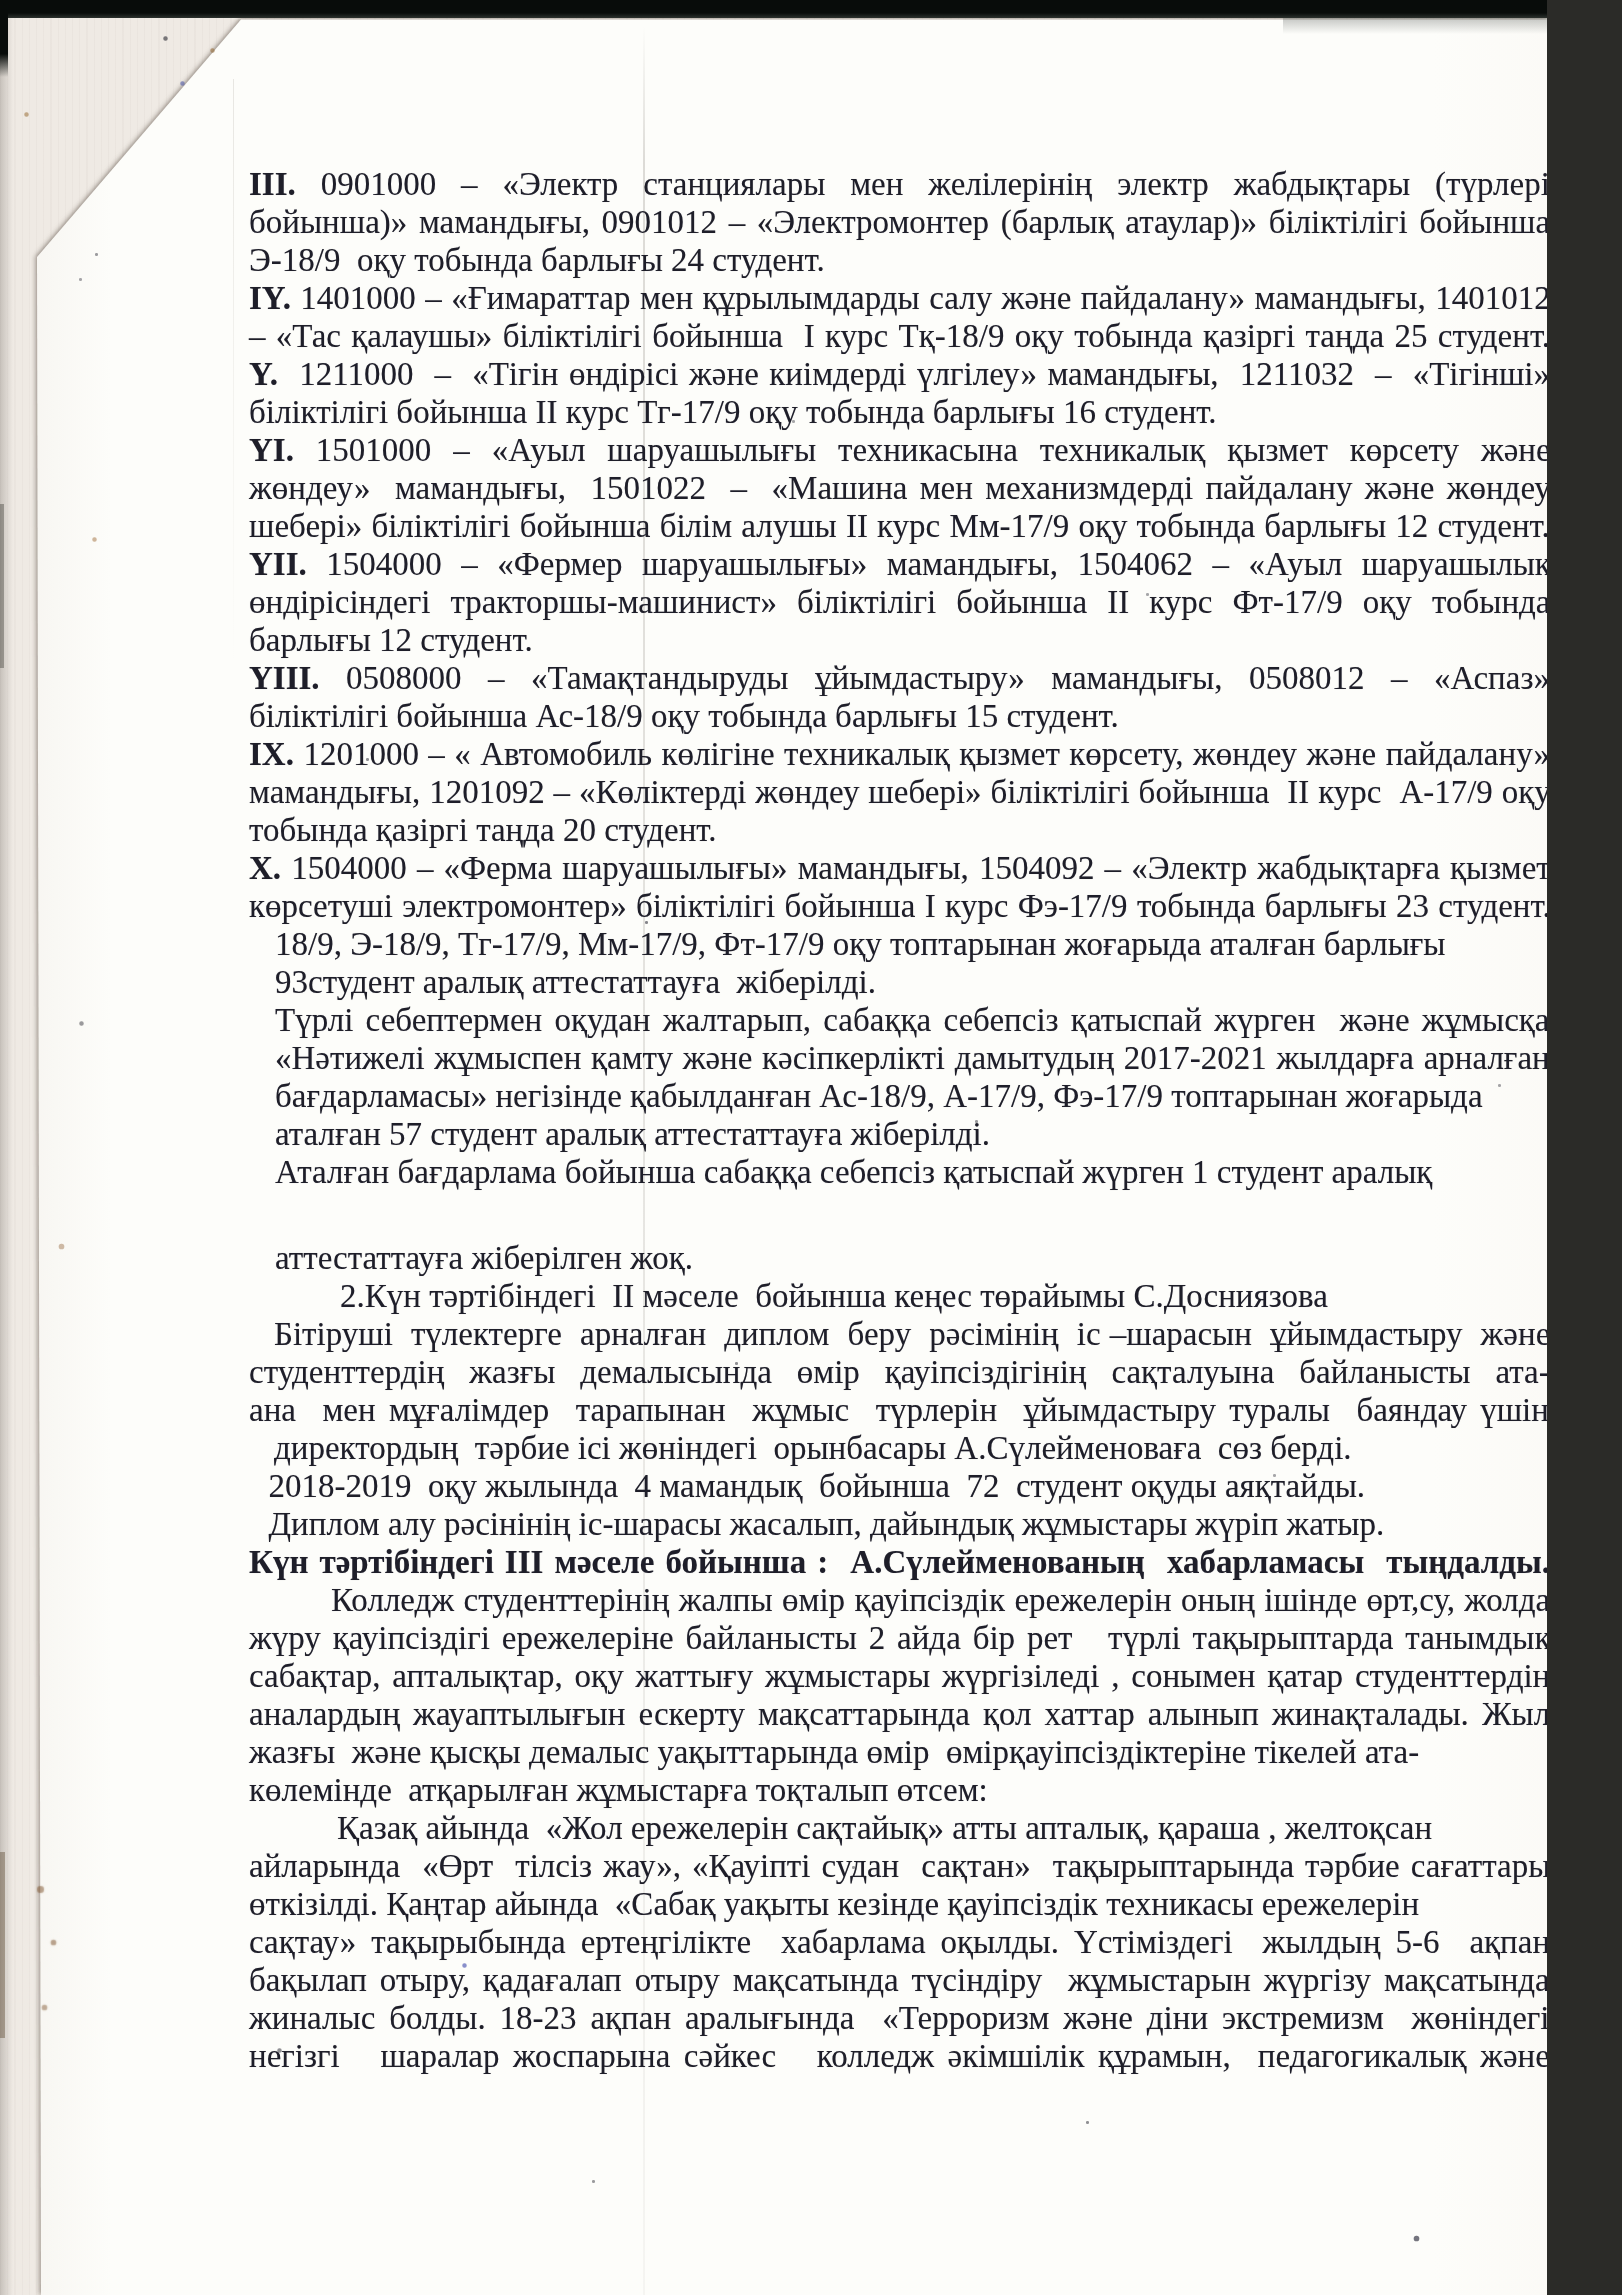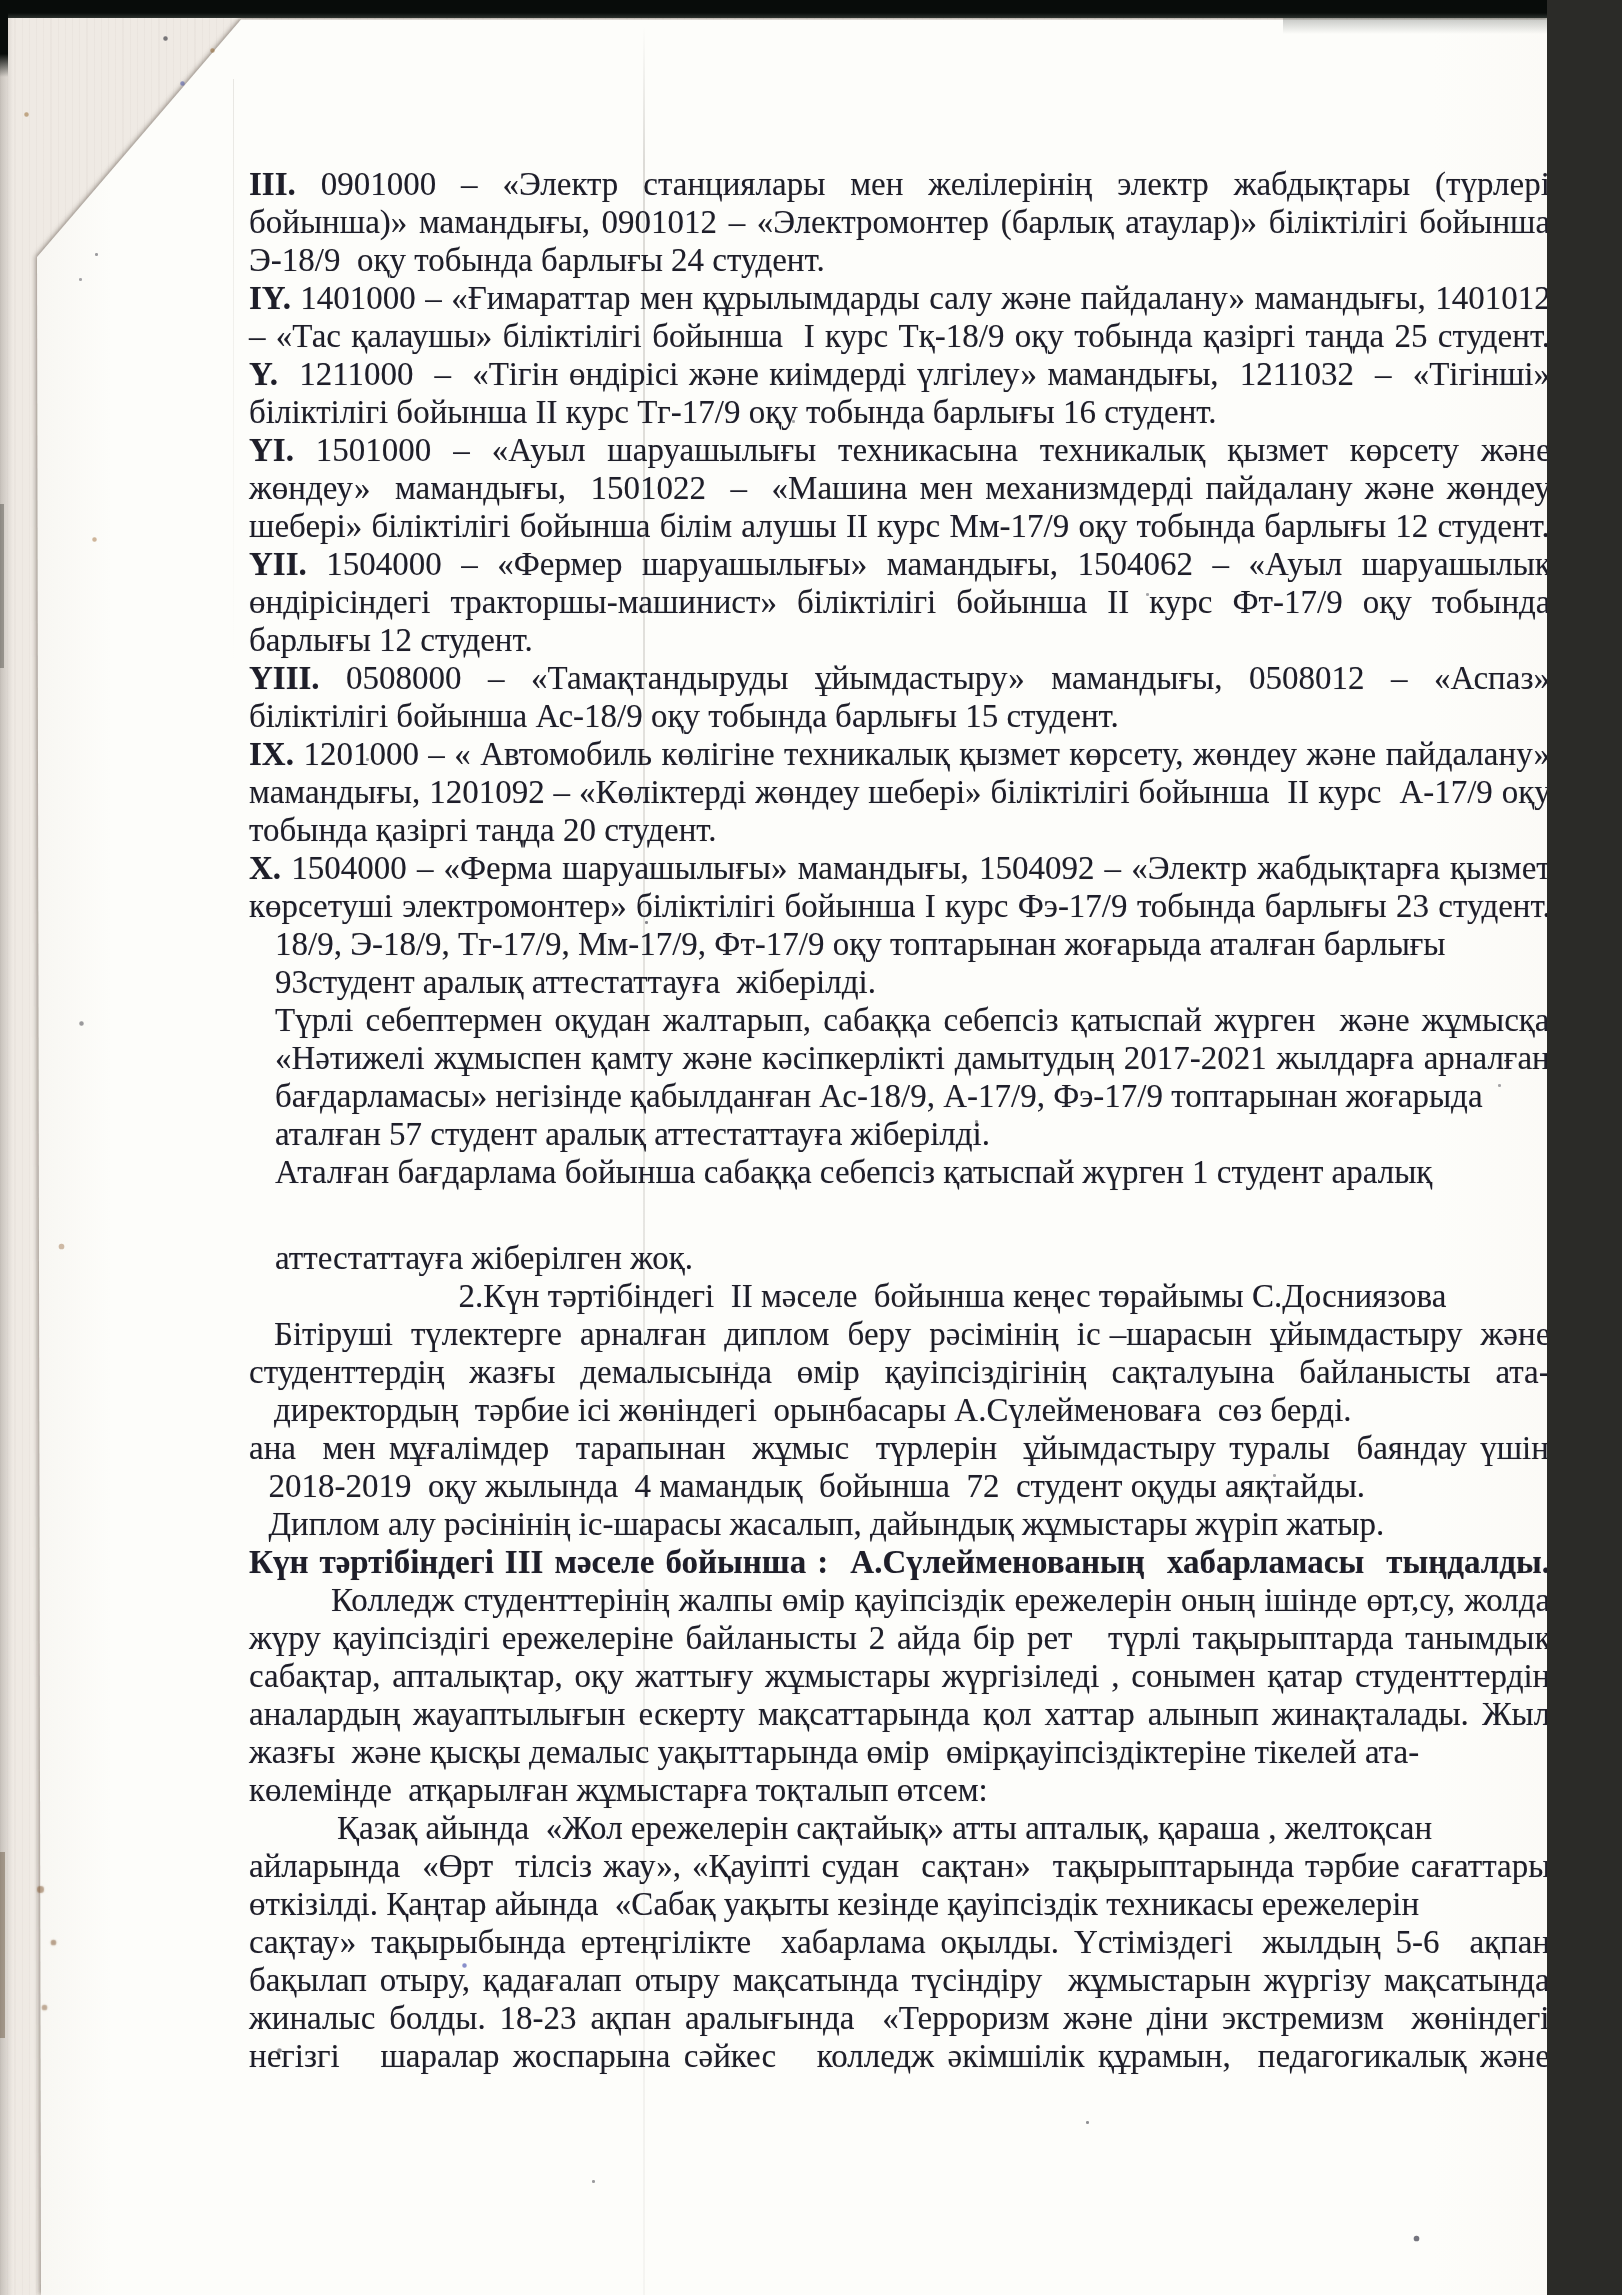--- a/index.html
+++ b/index.html
@@ -119,25 +119,25 @@
       <div class="line"><span class="inner" style="word-spacing: 1.9px;"><b>X.</b> 1504000 – «Ферма шаруашылығы» мамандығы, 1504092 – «Электр жабдықтарға қызмет</span></div>
       <div class="line"><span class="inner" style="word-spacing: 1.1px;">көрсетуші электромонтер» біліктілігі бойынша I курс Фэ-17/9 тобында барлығы 23 студент.</span></div>
       <div class="line" style="margin-left: 26px;"><span class="inner">18/9, Э-18/9, Тг-17/9, Мм-17/9, Фт-17/9 оқу топтарынан жоғарыда аталған барлығы</span></div>
       <div class="line" style="margin-left: 26px;"><span class="inner">93студент аралық аттестаттауға  жіберілді.</span></div>
       <div class="line" style="margin-left: 26px;"><span class="inner" style="word-spacing: 4px;">Түрлі себептермен оқудан жалтарып, сабаққа себепсіз қатыспай жүрген  және жұмысқа</span></div>
       <div class="line" style="margin-left: 26px;"><span class="inner" style="word-spacing: 1.4px;">«Нәтижелі жұмыспен қамту және кәсіпкерлікті дамытудың 2017-2021 жылдарға арналған</span></div>
       <div class="line" style="margin-left: 26px;"><span class="inner">бағдарламасы» негізінде қабылданған Ас-18/9, А-17/9, Фэ-17/9 топтарынан жоғарыда</span></div>
       <div class="line" style="margin-left: 26px;"><span class="inner">аталған 57 студент аралық аттестаттауға жіберілді.</span></div>
       <div class="line" style="margin-left: 26px;"><span class="inner">Аталған бағдарлама бойынша сабаққа себепсіз қатыспай жүрген 1 студент аралық</span></div>
       <div class="line" style="margin-left: 26px; margin-top: 48px;"><span class="inner">аттестаттауға жіберілген жоқ.</span></div>
-      <div class="line" style="margin-left: 117px; text-align: center;"><span class="inner">2.Күн тәртібіндегі  II мәселе  бойынша кеңес төрайымы С.Досниязова</span></div>
+      <div class="line" style="margin-left: 91px;"><span class="inner">2.Күн тәртібіндегі  II мәселе  бойынша кеңес төрайымы С.Досниязова</span></div>
       <div class="line" style="margin-left: 25px;"><span class="inner" style="word-spacing: 0.8px;">Бітіруші  түлектерге  арналған  диплом  беру  рәсімінің  іс –шарасын  ұйымдастыру  және</span></div>
       <div class="line"><span class="inner" style="word-spacing: 4.2px;">студенттердің  жазғы  демалысында  өмір  қауіпсіздігінің  сақталуына  байланысты  ата-</span></div>
+      <div class="line"><span class="inner" style="word-spacing: 5px;">ана  мен мұғалімдер  тарапынан  жұмыс  түрлерін  ұйымдастыру туралы  баяндау үшін</span></div>
       <div class="line" style="margin-left: 25px;"><span class="inner">директордың  тәрбие ісі жөніндегі  орынбасары А.Сүлейменоваға  сөз берді.</span></div>
-      <div class="line"><span class="inner" style="word-spacing: 5px;">ана  мен мұғалімдер  тарапынан  жұмыс  түрлерін  ұйымдастыру туралы  баяндау үшін</span></div>
       <div class="line" style="margin-left: 19.6px;"><span class="inner">2018-2019  оқу жылында  4 мамандық  бойынша  72  студент оқуды аяқтайды.</span></div>
       <div class="line" style="margin-left: 19.6px;"><span class="inner">Диплом алу рәсінінің іс-шарасы жасалып, дайындық жұмыстары жүріп жатыр.</span></div>
       <div class="line"><span class="inner bold" style="word-spacing: 2.8px;">Күн тәртібіндегі III мәселе бойынша :  А.Сүлейменованың  хабарламасы  тыңдалды.</span></div>
       <div class="line" style="margin-left: 82px;"><span class="inner" style="word-spacing: 1.1px;">Колледж студенттерінің жалпы өмір қауіпсіздік ережелерін оның ішінде өрт,су, жолда</span></div>
       <div class="line"><span class="inner" style="word-spacing: 3.6px;">жүру қауіпсіздігі ережелеріне байланысты 2 айда бір рет   түрлі тақырыптарда танымдық</span></div>
       <div class="line"><span class="inner" style="word-spacing: 3.6px;">сабақтар, апталықтар, оқу жаттығу жұмыстары жүргізіледі , сонымен қатар студенттердің</span></div>
       <div class="line"><span class="inner" style="word-spacing: 4.8px;">аналардың жауаптылығын ескерту мақсаттарында қол хаттар алынып жинақталады. Жыл</span></div>
       <div class="line"><span class="inner">жазғы  және қысқы демалыс уақыттарында өмір  өмірқауіпсіздіктеріне тікелей ата-</span></div>
       <div class="line"><span class="inner">көлемінде  атқарылған жұмыстарға тоқталып өтсем:</span></div>
       <div class="line" style="margin-left: 88px;"><span class="inner">Қазақ айында  «Жол ережелерін сақтайық» атты апталық, қараша , желтоқсан</span></div>

